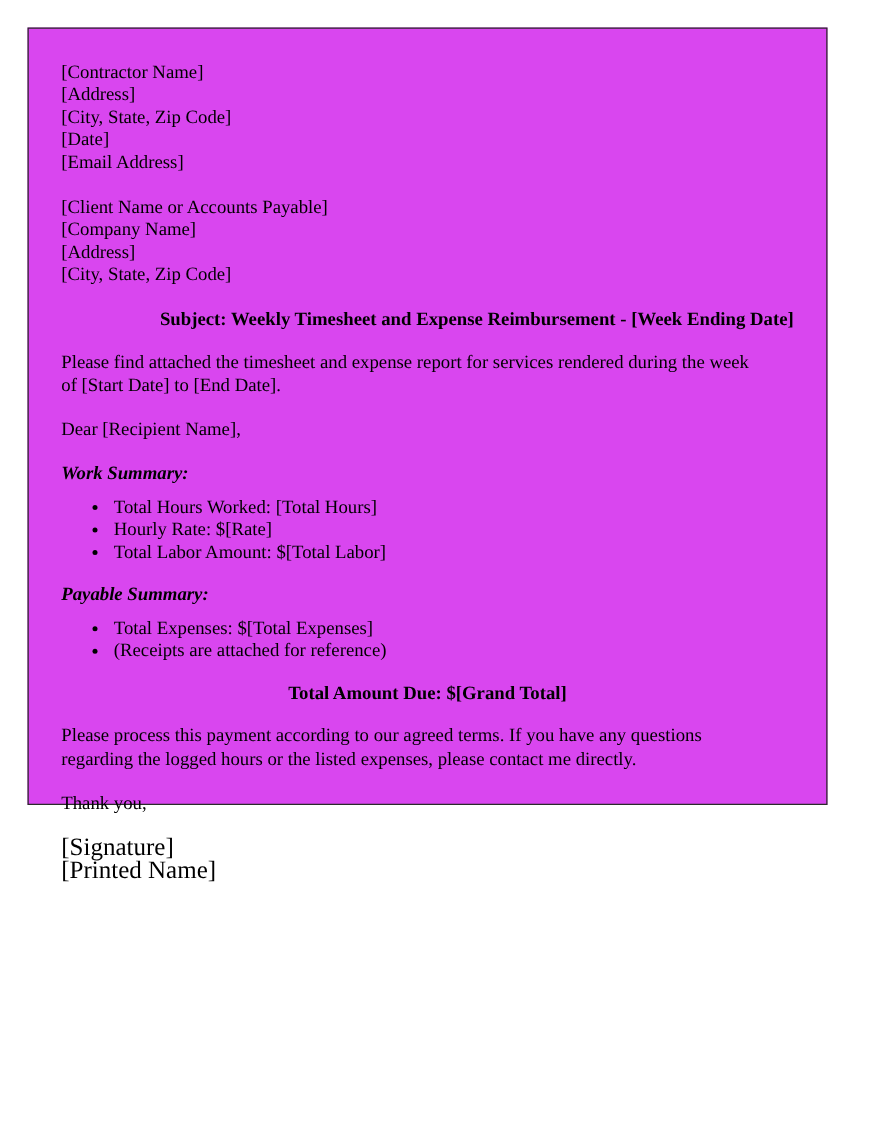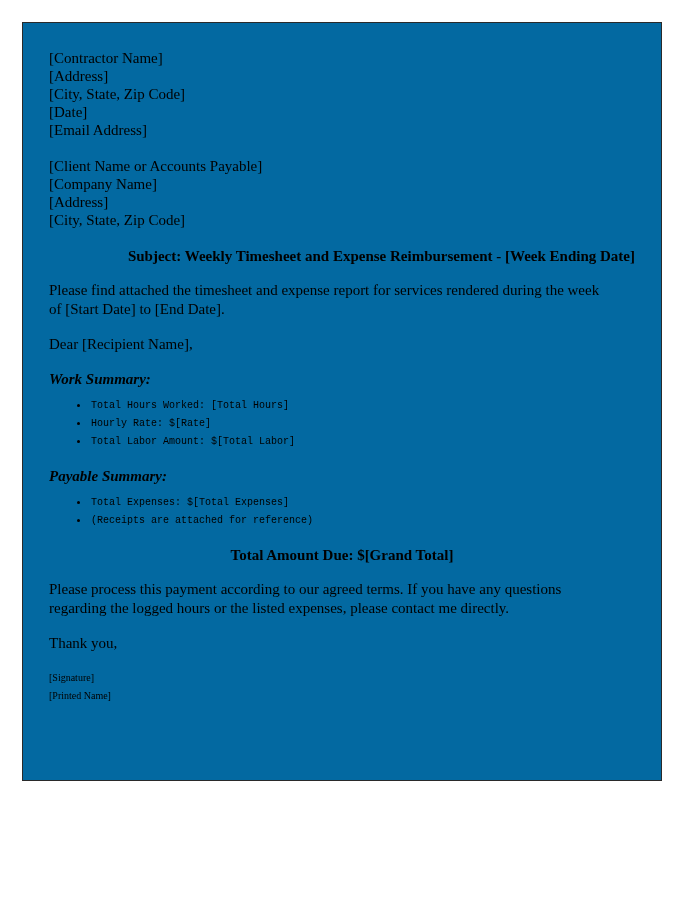--- a/index.html
+++ b/index.html
@@ -19,24 +19,24 @@
     width: 700px;
     height: 900px;
     background: #ffffff;
     overflow: hidden;
   }
   .letter-box {
     position: absolute;
     left: 22px;
     top: 22px;
     width: 640px;
-    height: 759px;
+    height: 622px;
     border: 1px solid #2a2a2a;
     box-sizing: border-box;
-    background: #0369a1;
+    background: #d946ef;
   }
   .letter-body {
     padding: 26px 26px 0 26px;
     box-sizing: border-box;
   }
   .addr-block {
     font-size: 15px;
     line-height: 18px;
     margin: 0 0 18px 0;
   }
@@ -62,40 +62,39 @@
     font-weight: bold;
     margin: 0 0 9px 0;
     font-style: italic;
   }
   ul.bullets {
     margin: 0 0 16px 0;
     padding-left: 40px;
     list-style-type: disc;
   }
   ul.bullets li {
-    font-size: 10px;
+    font-size: 15px;
     line-height: 18px;
     padding-left: 2px;
-    font-family: Liberation Mono, monospace;
   }
   .total-due {
     font-size: 15px;
     line-height: 18px;
     font-weight: bold;
     margin: 0 0 16px 0;
     text-align: center;
   }
   .signoff {
     font-size: 15px;
     line-height: 19px;
     margin: 0 0 16px 0;
     font-family: Liberation Serif, serif;
   }
   .sig-block {
-    font-size: 10px;
+    font-size: 20px;
     line-height: 18px;
     margin: 0;
   }
 </style>
 </head>
 <body>
 
 <div class="page">
   <div class="letter-box">
     <div class="letter-body">

